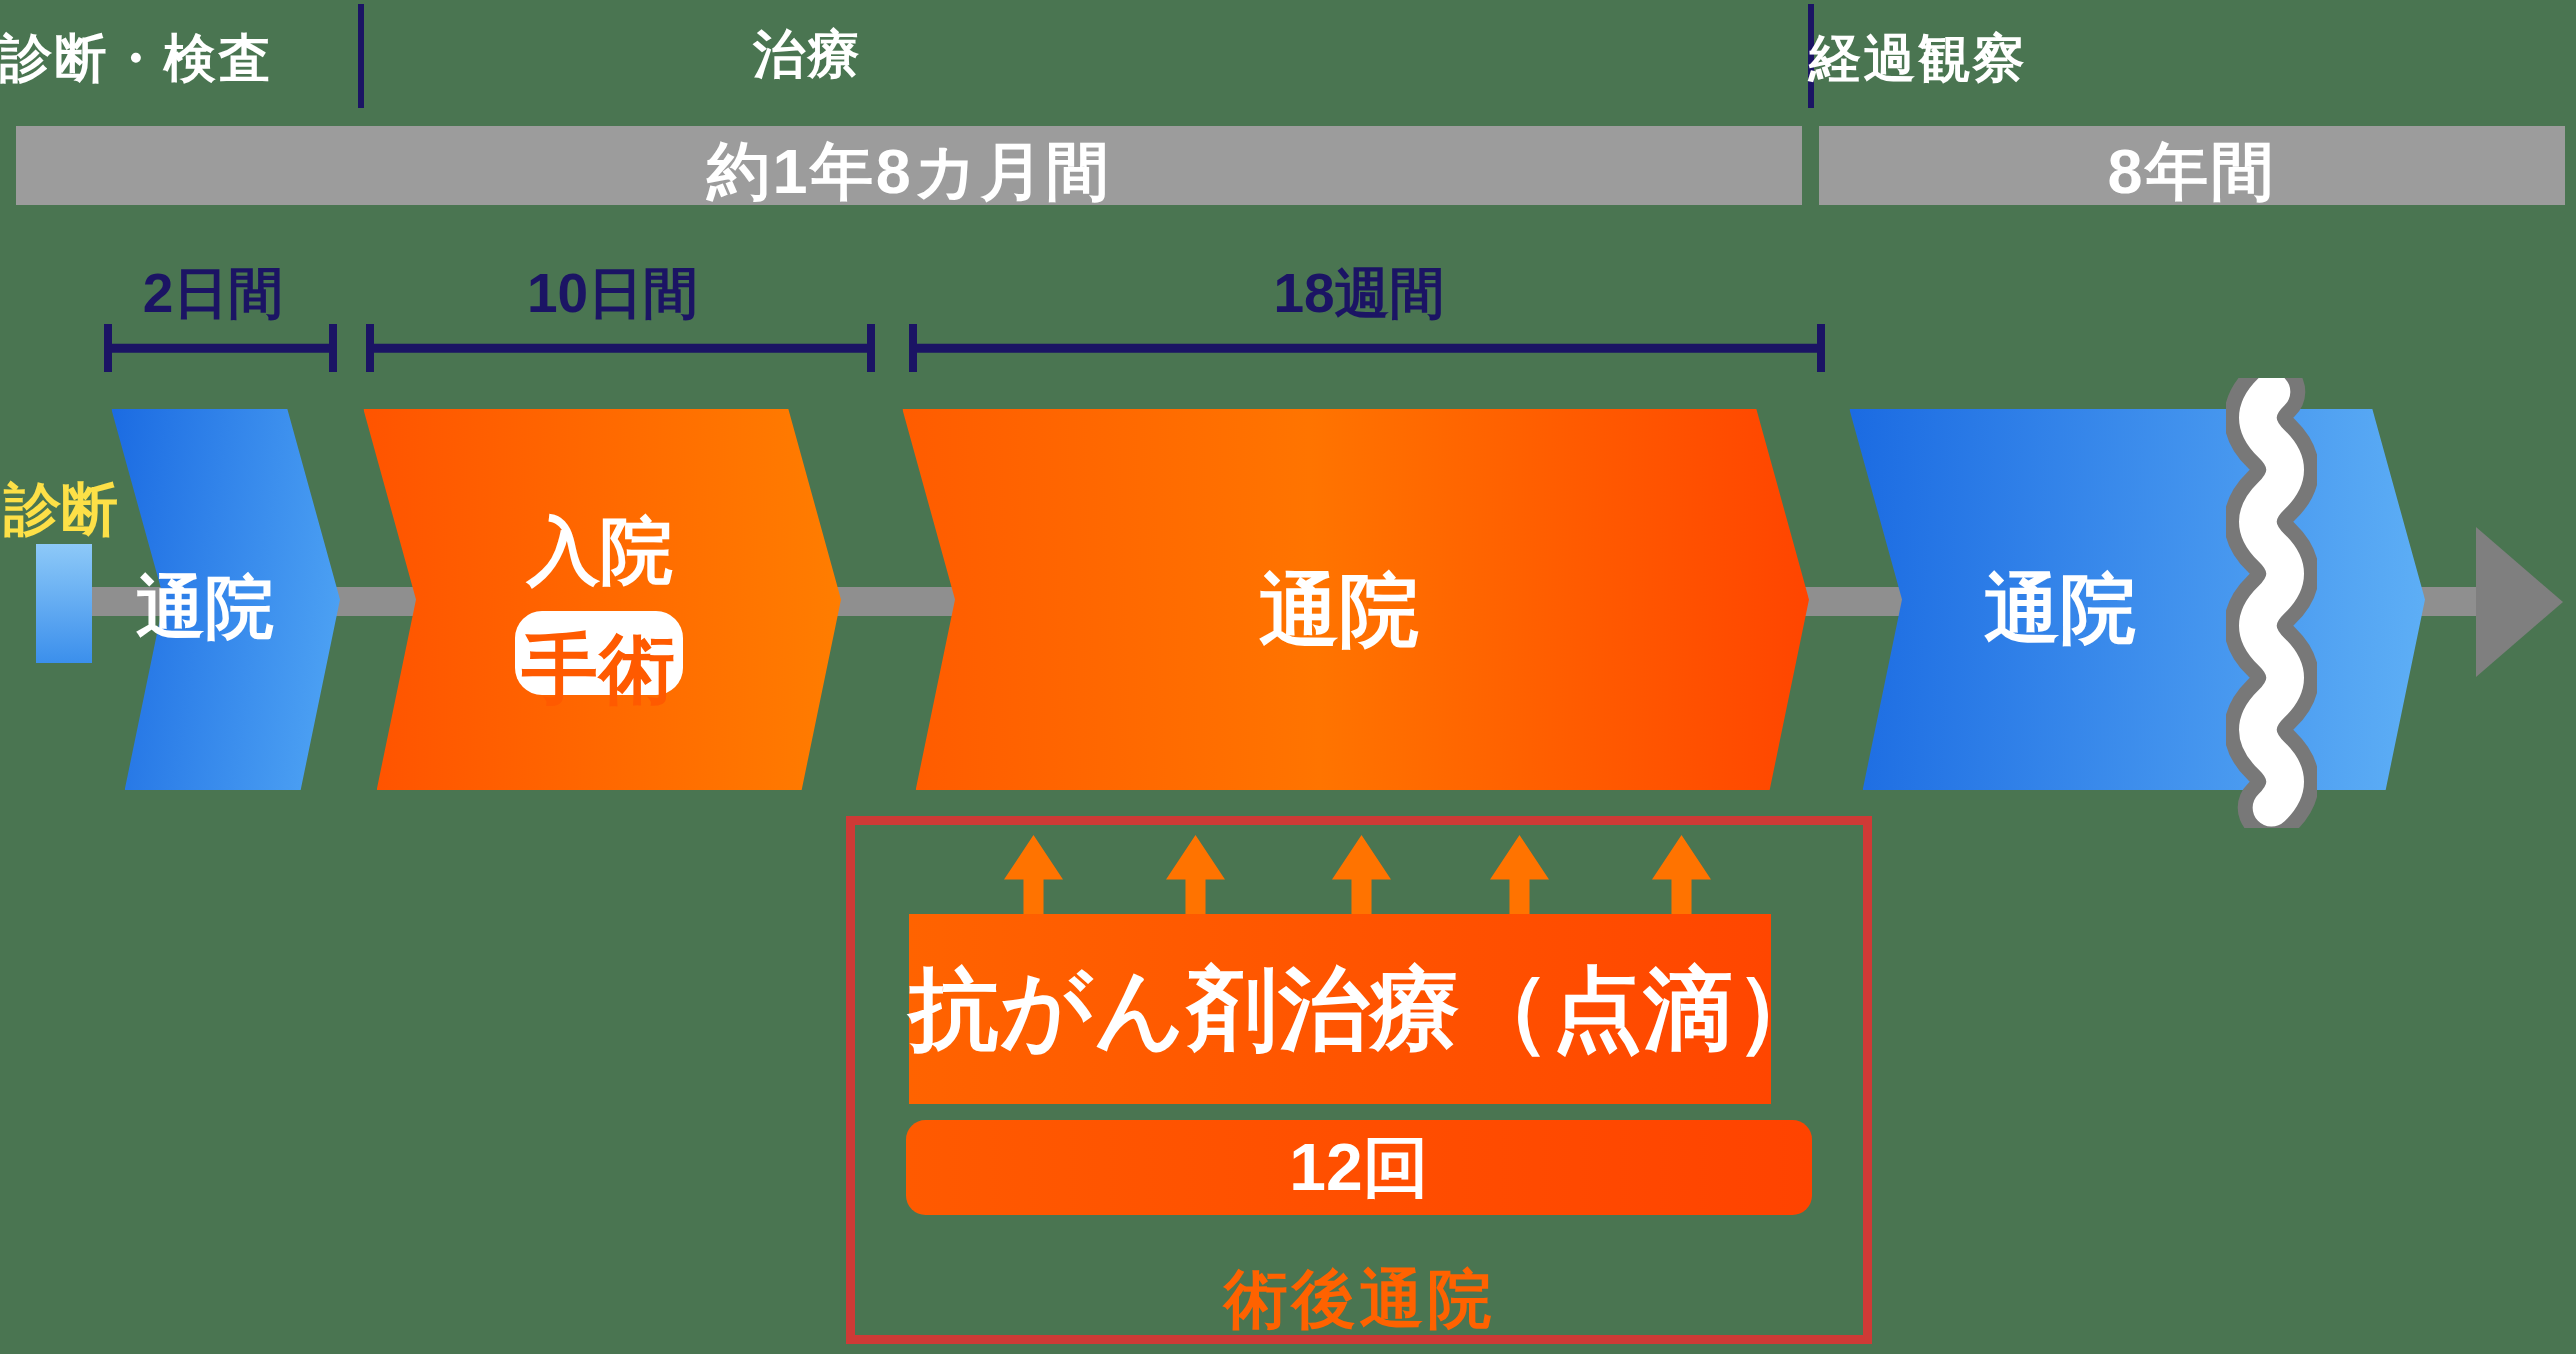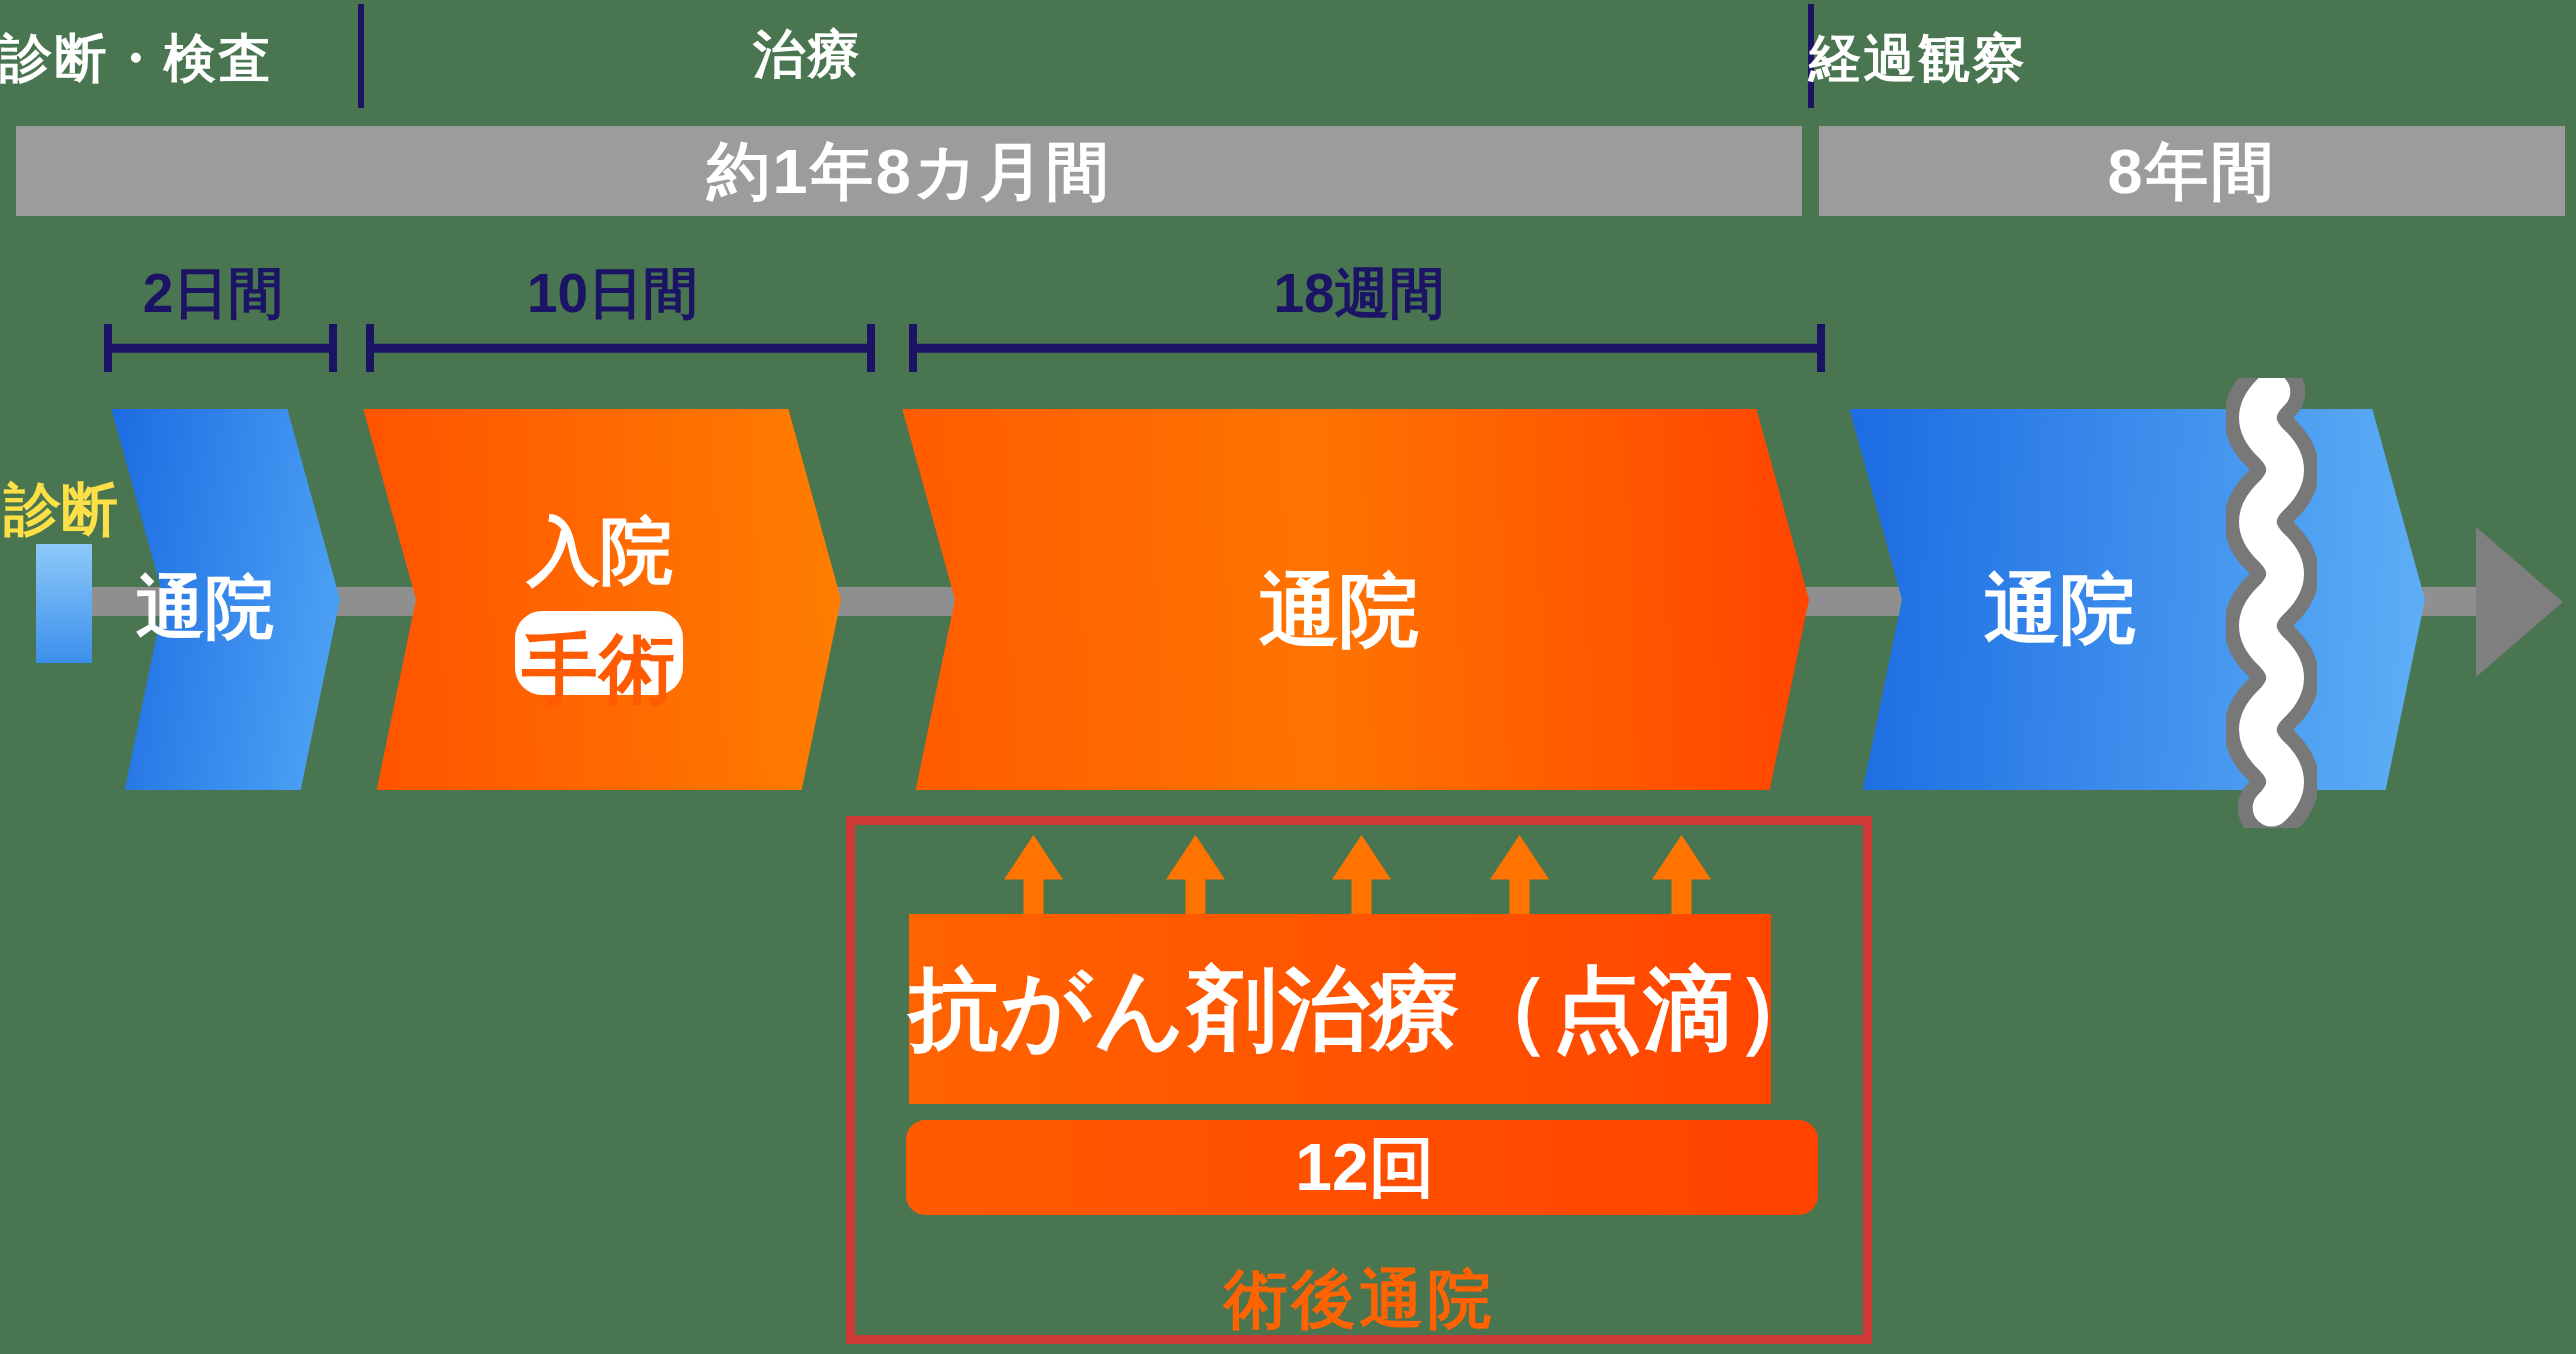--- a/index.html
+++ b/index.html
@@ -21,21 +21,21 @@
     color:#ffffff;font-size:52px;font-weight:900;
     text-align:left;line-height:81px;letter-spacing:2.6px;
     white-space:nowrap;
   }
   .vsep{
     position:absolute;top:3.9px;width:5.9px;height:104px;background:#1b1464;
   }
 
   
   .graybar{
-    position:absolute;top:126px;height:90px;background:#9c9c9c;
+    position:absolute;top:126px;height:79px;background:#9c9c9c;
     color:#ffffff;font-size:63px;font-weight:900;
     text-align:center;line-height:90px;letter-spacing:2.6px;
   }
 
   
   .bracket-label{
     position:absolute;top:261px;height:65px;
     color:#1b1464;font-size:55px;font-weight:900;
     text-align:center;line-height:65px;white-space:nowrap;
   }
@@ -107,21 +107,21 @@
     position:absolute;left:909px;top:914px;width:862px;height:190px;
     background:linear-gradient(90deg,#ff6300 0%,#ff4600 100%);
     color:#ffffff;font-size:90px;font-weight:900;
     text-align:center;line-height:190px;letter-spacing:1.3px;white-space:nowrap;
   }
   .count-bar{
     position:absolute;left:906px;top:1120px;width:906px;height:95px;
     background:linear-gradient(90deg,#ff5a00 0%,#ff4300 100%);
     border-radius:19.6px;
     color:#ffffff;font-size:66px;font-weight:900;
-    text-align:center;line-height:95px;padding-left:6px;
+    text-align:center;line-height:95px;
   }
   .postop-label{
     position:absolute;left:909px;top:1233px;width:901px;
     color:#ff6200;font-size:64px;font-weight:900;
     text-align:center;line-height:72px;letter-spacing:3.9px;margin-top:30px;
   }
 </style>
 </head>
 <body>
 

